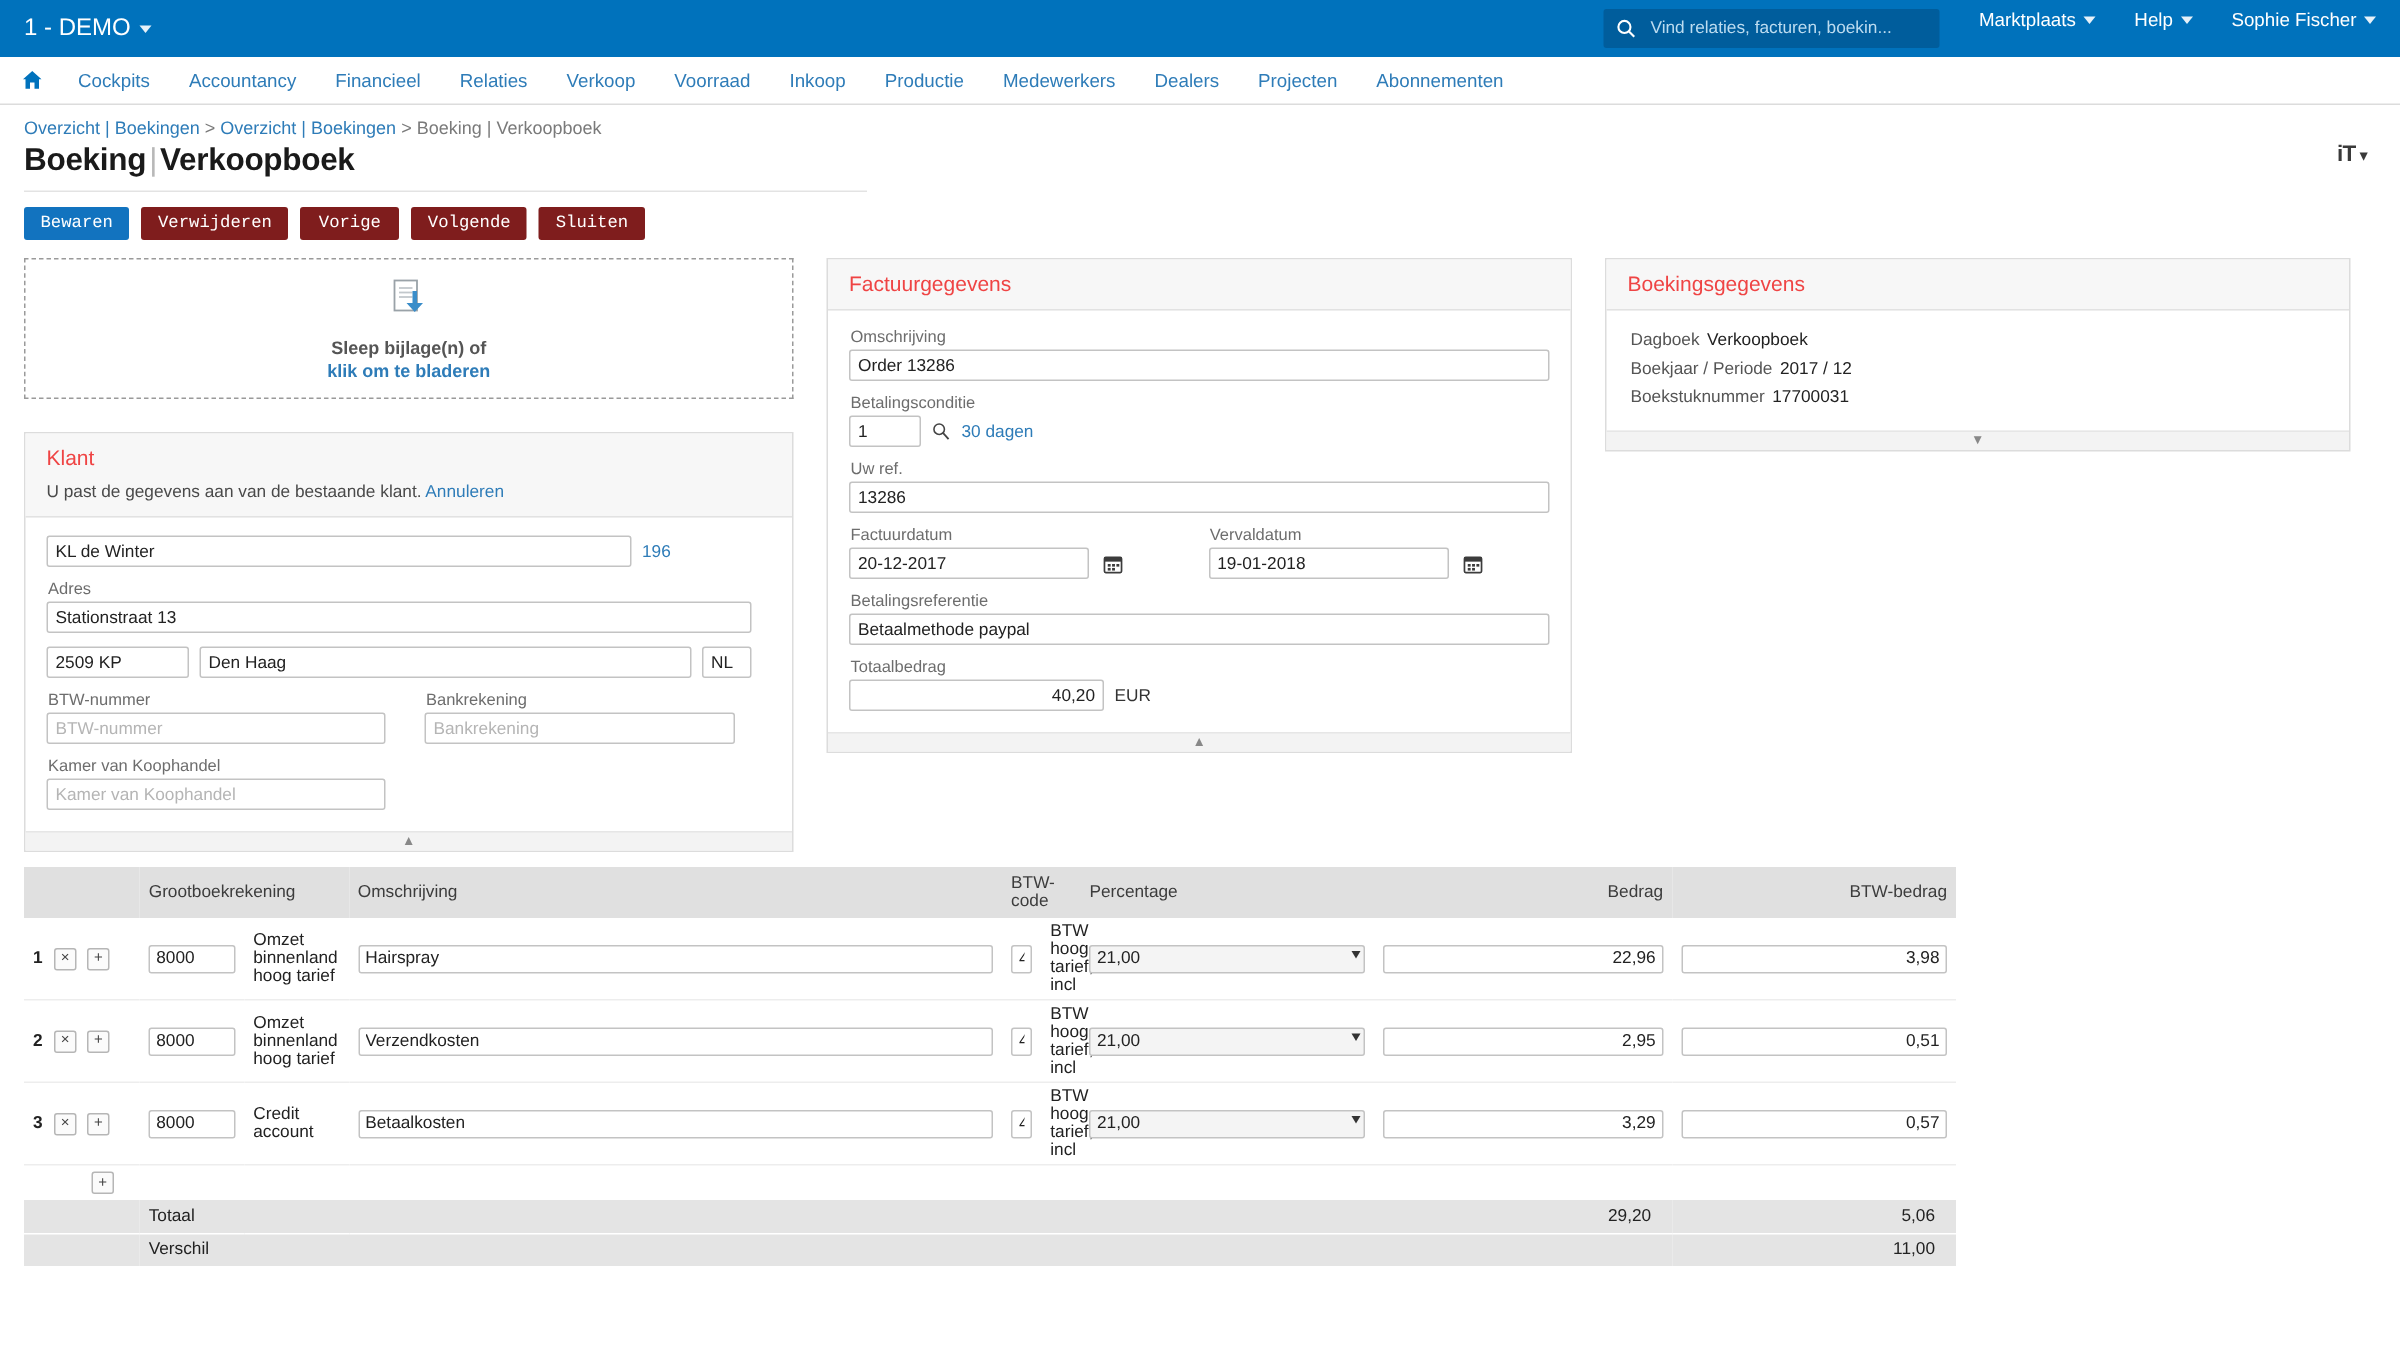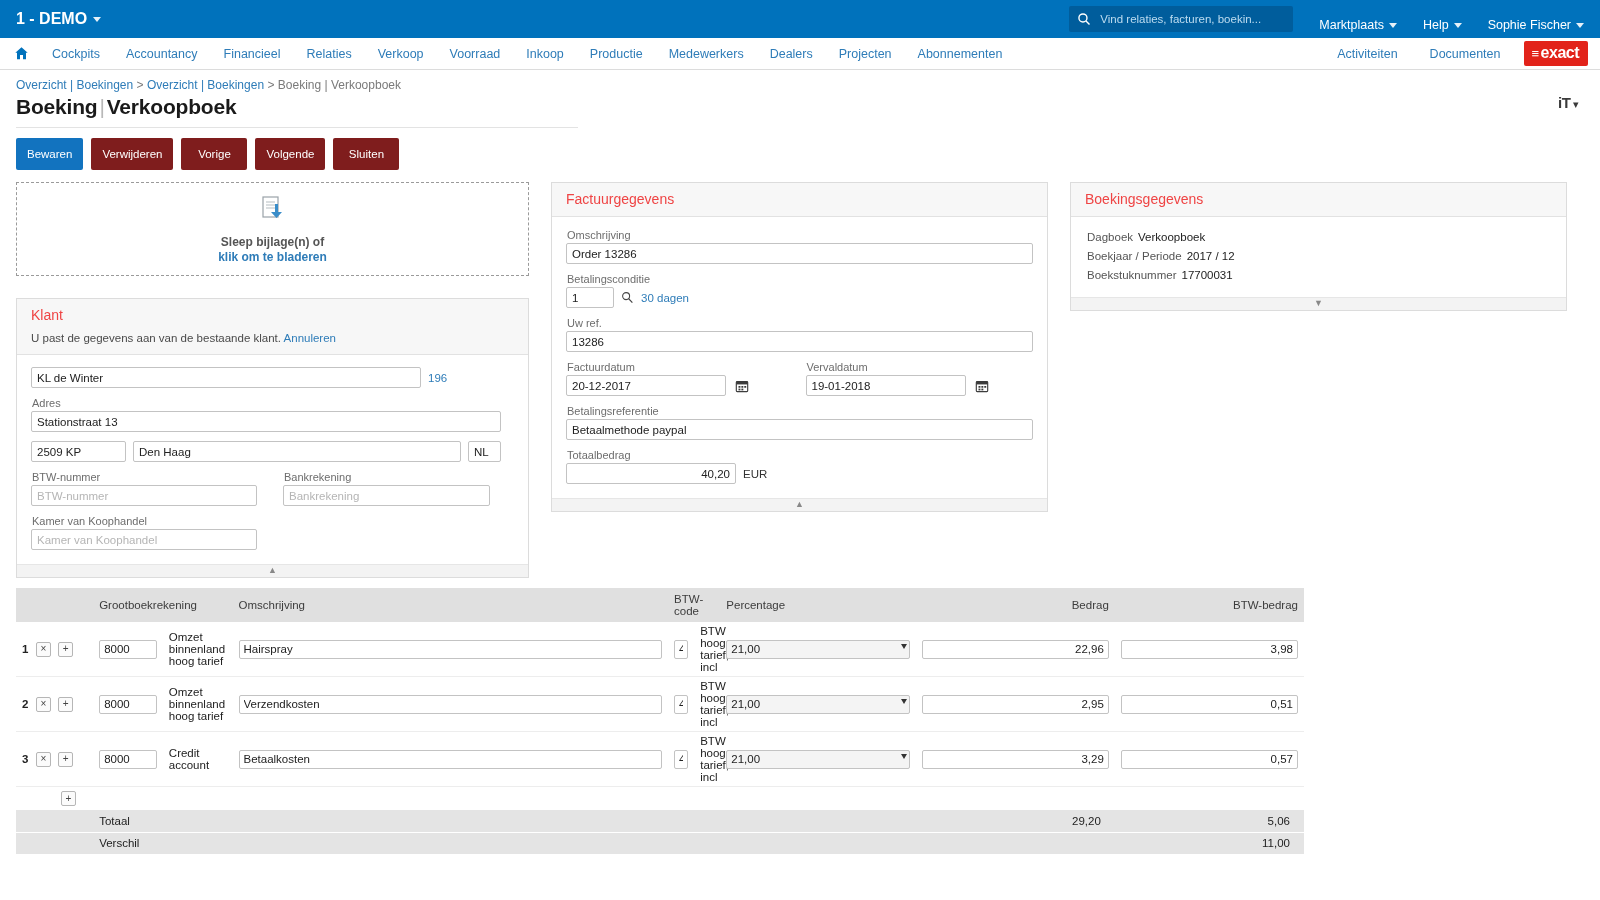--- a/index.html
+++ b/index.html
@@ -18,39 +18,39 @@
     height: 38px;
     background: #0072bc;
     display: flex;
     align-items: center;
     padding: 0 16px;
     color: #ffffff;
     position: relative;
   }
   .company-select {
     font-size: 16px;
-    font-weight: bold;
+    font-weight: normal;
     color: #ffffff;
     display: flex;
     align-items: center;
     gap: 6px;
     cursor: pointer;
   }
   .caret-down {
     display: inline-block;
     width: 0; height: 0;
     border-left: 4px solid transparent;
     border-right: 4px solid transparent;
     border-top: 5px solid currentColor;
     opacity: .9;
   }
   .topbar-right {
     margin-left: auto;
     display: flex;
-    align-items: flex-end;
+    align-items: flex-start;
     gap: 26px;
   }
   .search-wrap {
     background: #005d9c;
     height: 26px;
     width: 224px;
     border-radius: 2px;
     display: flex;
     align-items: center;
     padding: 0 8px;
@@ -133,26 +133,26 @@
     color: #3a3a3a;
     cursor: pointer;
     letter-spacing: -.5px;
   }
   .it-menu .dot { font-size: 11px; font-weight: normal; }
 
   
   .toolbar-sep { border-top: 1px solid #e3e3e3; margin: 8px 0 0 0; width: 562px; }
   .toolbar { padding: 10px 16px 0 16px; display: flex; gap: 8px; }
   .btn {
-    height: 32px;
+    height: 22px;
     min-width: 66px;
     border: none;
     border-radius: 2px;
     color: #ffffff;
-    font-family: Liberation Sans, sans-serif;
+    font-family: Liberation Mono, monospace;
     font-size: 11.5px;
     padding: 0 11px;
     cursor: pointer;
     line-height: 22px;
     text-align: center;
   }
   .btn-primary { background: #1273bf; }
   .btn-default { background: #7f1d1d; }
 
   
@@ -376,28 +376,20 @@
   <div class="nav-item">Financieel</div>
   <div class="nav-item">Relaties</div>
   <div class="nav-item">Verkoop</div>
   <div class="nav-item">Voorraad</div>
   <div class="nav-item">Inkoop</div>
   <div class="nav-item">Productie</div>
   <div class="nav-item">Medewerkers</div>
   <div class="nav-item">Dealers</div>
   <div class="nav-item">Projecten</div>
   <div class="nav-item">Abonnementen</div>
-  <div class="nav-right">
-    <div class="nav-item">Activiteiten</div>
-    <div class="nav-item">Documenten</div>
-    <div class="exact-logo">
-      <span class="bars">≡</span>
-      <span>exact</span>
-    </div>
-  </div>
 </div>
 
 <div class="pagehead">
   <div class="breadcrumb">
     <a>Overzicht | Boekingen</a>
     <span>&gt;</span>
     <a>Overzicht | Boekingen</a>
     <span>&gt;</span>
     <span>Boeking | Verkoopboek</span>
   </div>

